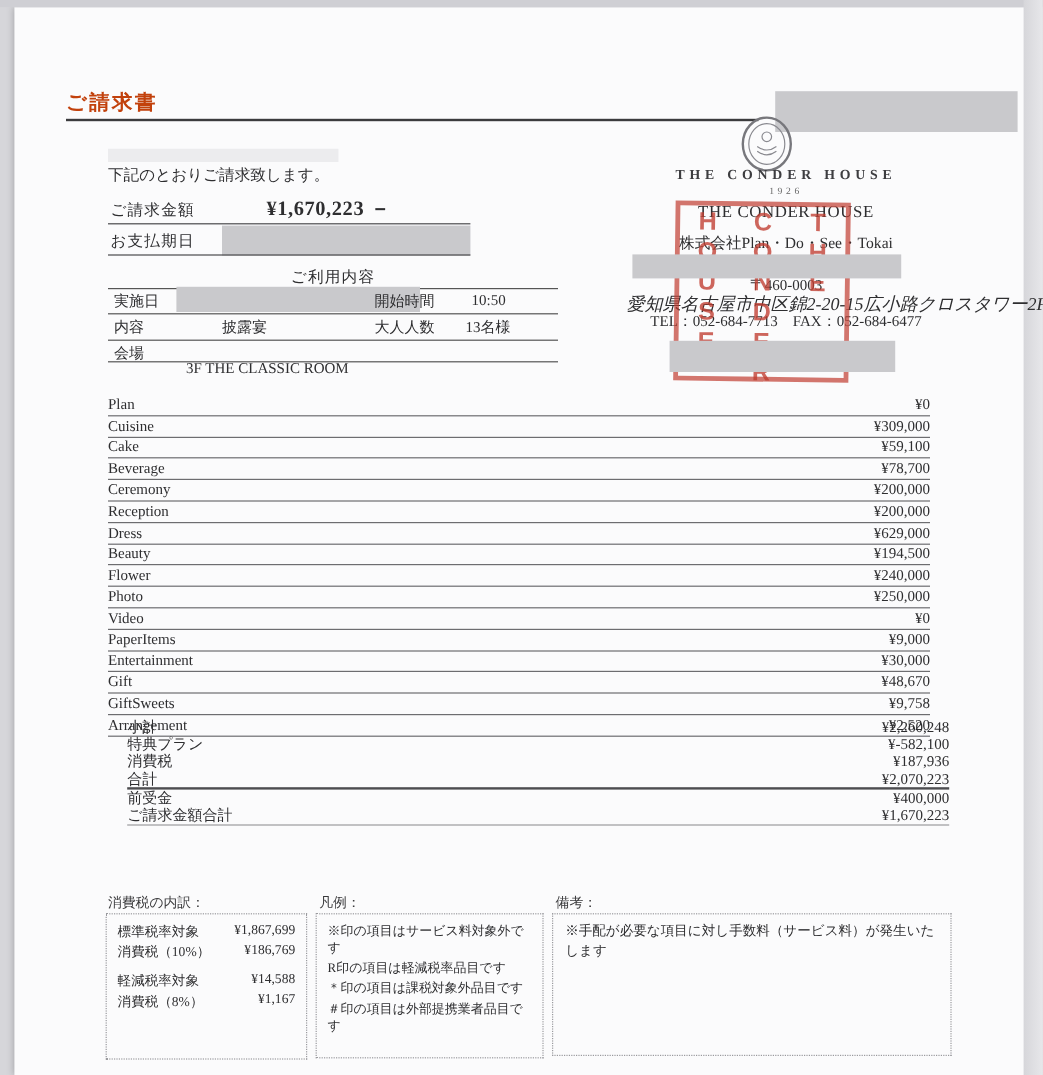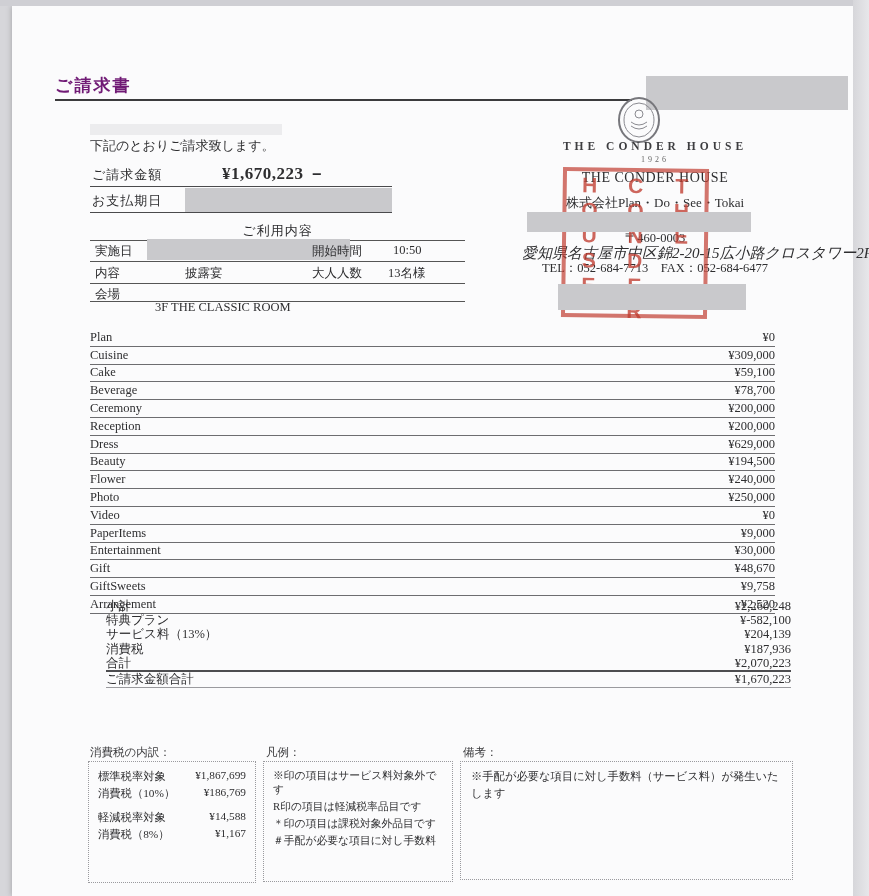--- a/index.html
+++ b/index.html
@@ -10,21 +10,21 @@
     color:#2e2e30;
   }
   .page{
     position:absolute;left:12px;top:6px;width:843px;height:890px;
     background:#fbfbfc;box-shadow:0 0 6px rgba(0,0,0,.25);
   }
   .abs{position:absolute;}
   .redact{position:absolute;background:#c9c9cc;}
   .redact.faint{background:#ececee;}
   
-  .doc-title{left:55px;top:74px;font-size:17px;font-weight:bold;letter-spacing:2px;color:#701a75;}
+  .doc-title{left:55px;top:74px;font-size:17px;font-weight:bold;letter-spacing:2px;color:#c2410c;}
   .title-rule{left:55px;top:99px;width:577px;height:2px;background:#3b3b3d;}
   
   .intro{left:90px;top:137px;font-size:13px;}
   .bill-label{font-size:13px;letter-spacing:1px;}
   .bill-amount{font-size:17px;font-weight:bold;letter-spacing:.5px;}
   .u-line{height:1px;background:#4a4a4c;}
   
   .c-center{text-align:center;width:270px;left:520px;}
   .logo-name{top:140px;font-size:11.5px;font-weight:bold;letter-spacing:4px;color:#3d3d40;}
   .logo-year{top:155px;font-size:8px;letter-spacing:3px;color:#666;}
@@ -206,30 +206,30 @@
 <div class="abs totals">
   <div class="trow">
       <span>小計</span>
       <span>¥2,260,248</span>
     </div>
   <div class="trow">
       <span>特典プラン</span>
       <span>¥-582,100</span>
     </div>
   <div class="trow">
-      <span>サービス料（13%）</span>
-      <span>¥204,139</span>
-    </div>
-  <div class="trow">
       <span>消費税</span>
       <span>¥187,936</span>
     </div>
   <div class="trow rule">
       <span>合計</span>
       <span>¥2,070,223</span>
+    </div>
+  <div class="trow">
+      <span>前受金</span>
+      <span>¥400,000</span>
     </div>
   <div class="trow thin-rule">
       <span>ご請求金額合計</span>
       <span>¥1,670,223</span>
     </div>
 </div>
 
 <div class="abs box-label" style="left:90px;top:745px;">消費税の内訳：</div>
 <div class="dotbox" style="left:88px;top:761px;width:166px;height:114px;padding-top:6px;">
   <div class="taxrow">
@@ -249,19 +249,19 @@
       <span>消費税（8%）</span>
       <span>¥1,167</span>
     </div>
 </div>
 
 <div class="abs box-label" style="left:266px;top:745px;">凡例：</div>
 <div class="dotbox" style="left:263px;top:761px;width:188px;height:114px;padding-top:5px;font-size:10.8px;">
   <div class="legend-line">※印の項目はサービス料対象外です</div>
   <div class="legend-line">R印の項目は軽減税率品目です</div>
   <div class="legend-line">＊印の項目は課税対象外品目です</div>
-  <div class="legend-line">＃手配が必要な項目に対し手数料</div>
+  <div class="legend-line">＃印の項目は外部提携業者品目です</div>
 </div>
 
 <div class="abs box-label" style="left:463px;top:745px;">備考：</div>
 <div class="dotbox" style="left:460px;top:761px;width:331px;height:114px;padding-top:3px;">
   <div class="remark">※手配が必要な項目に対し手数料（サービス料）が発生いたします</div>
 </div>
 
 </body></html>

